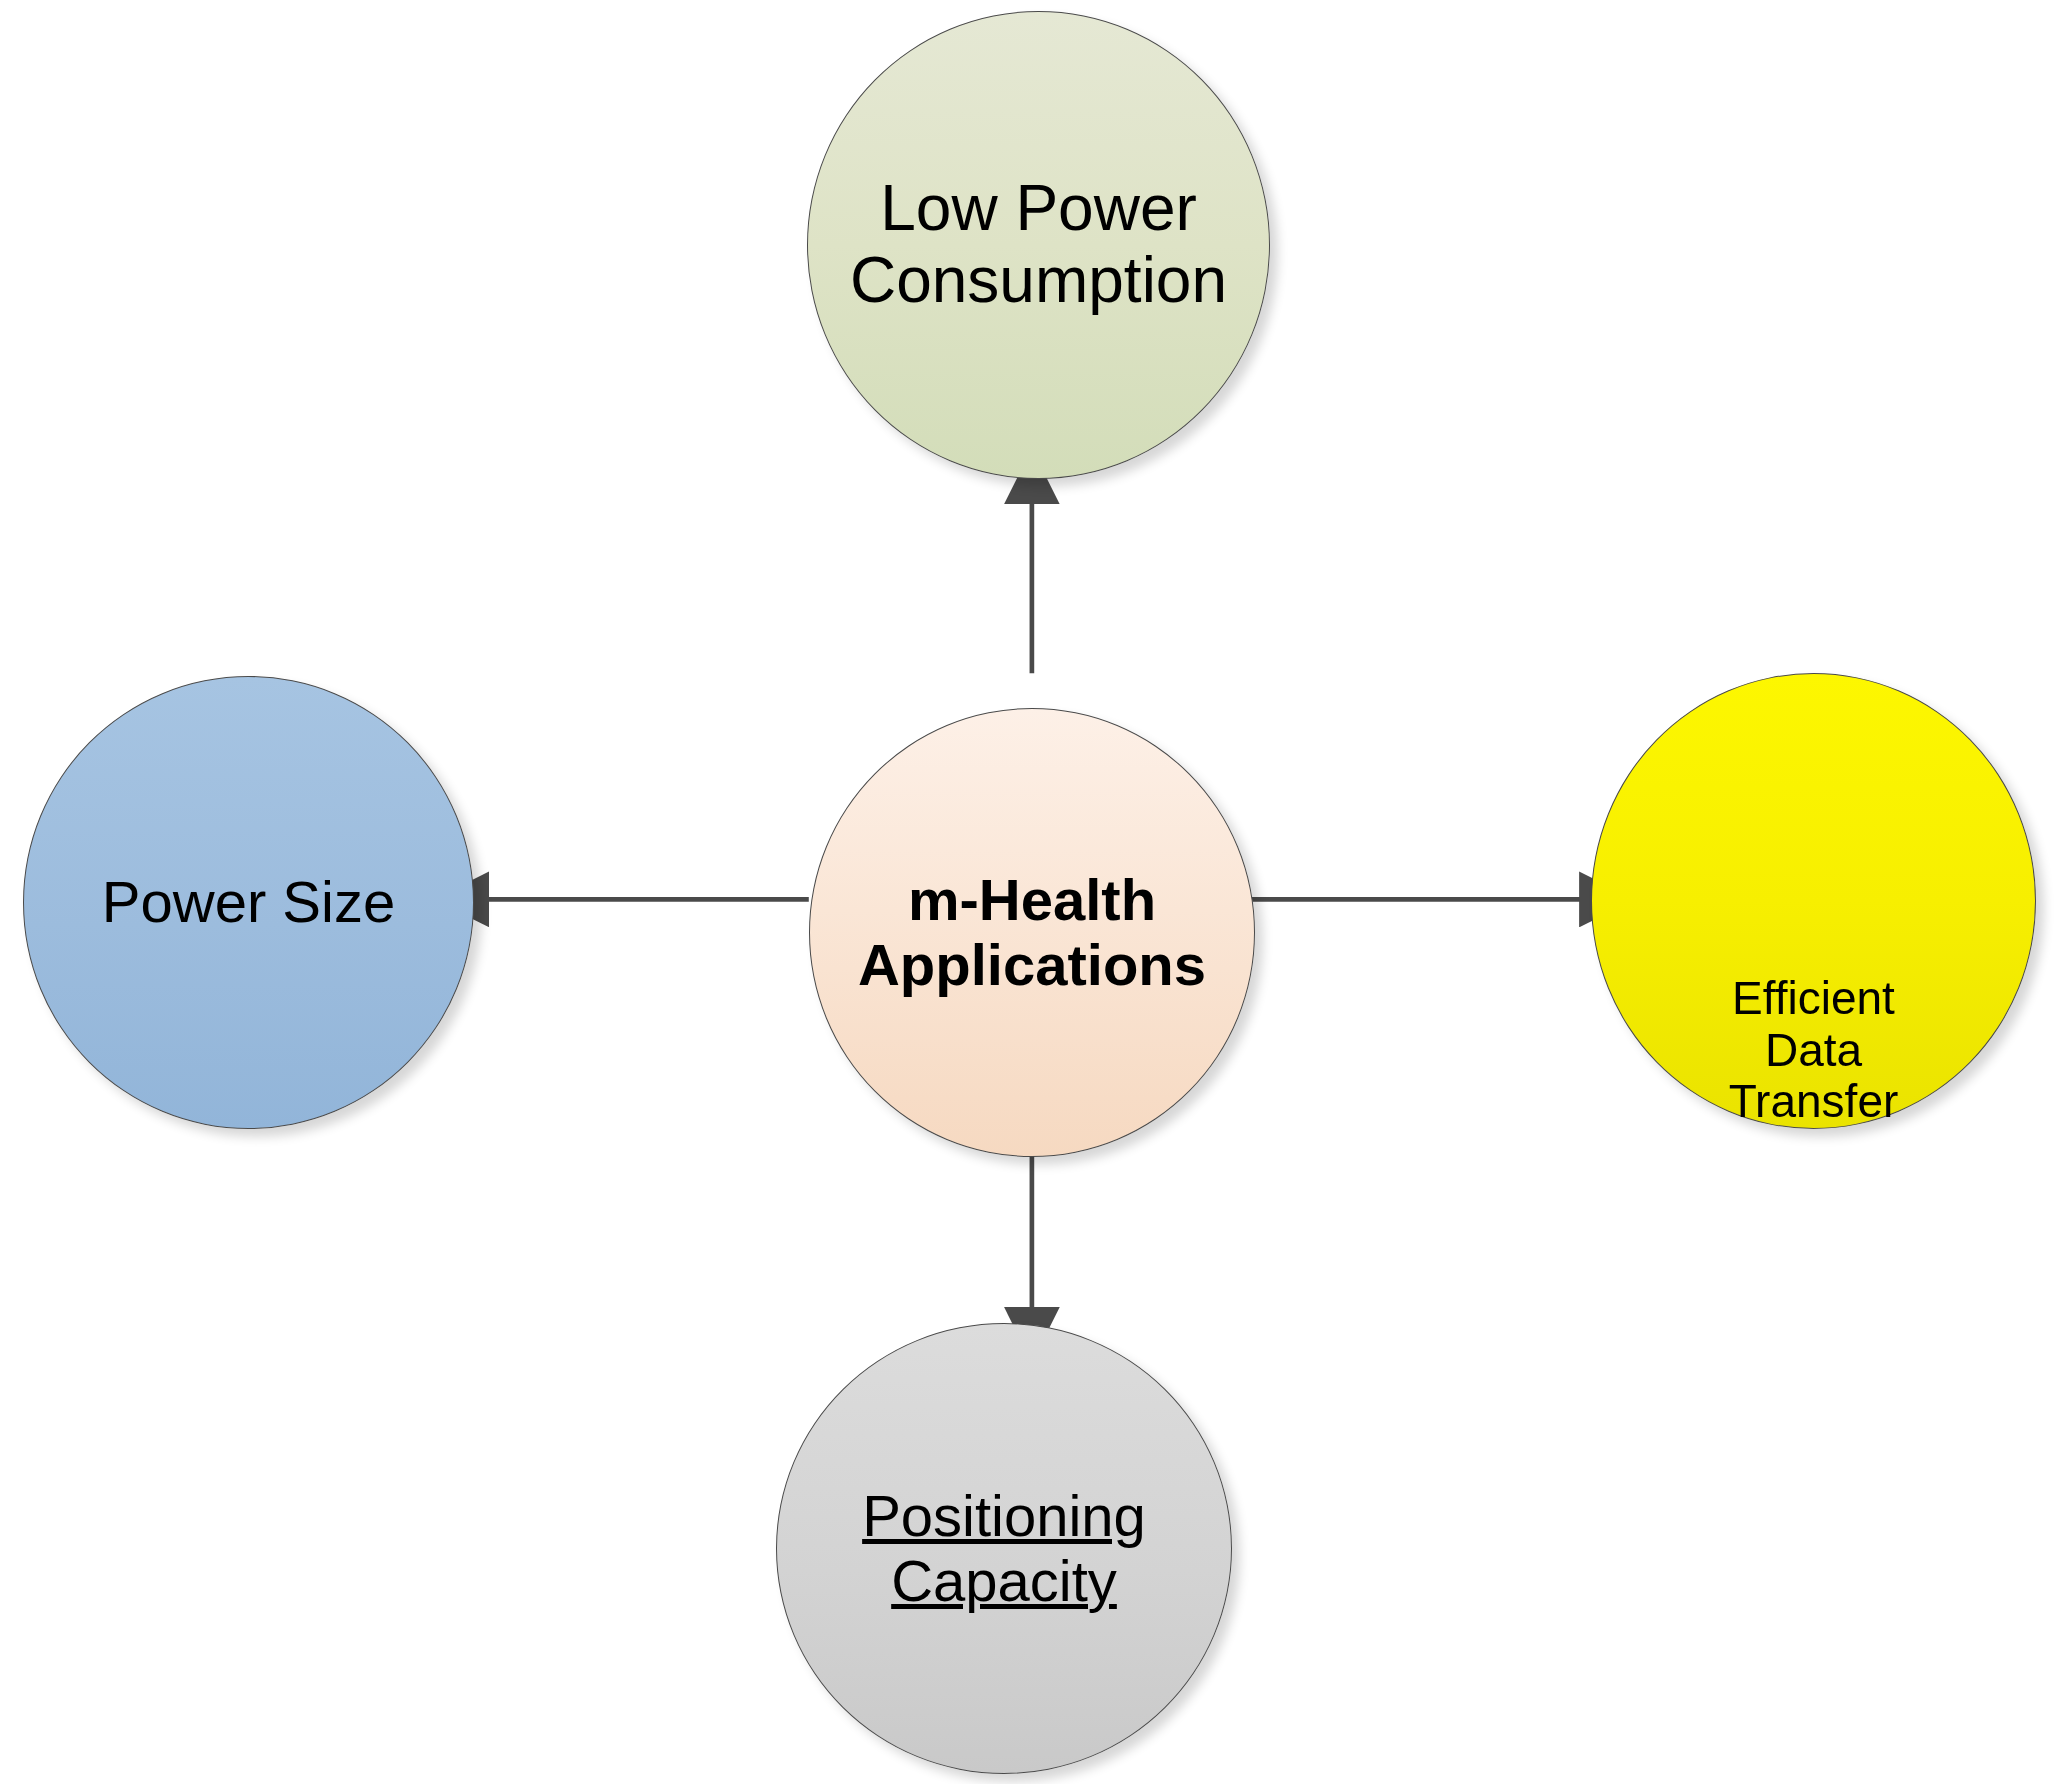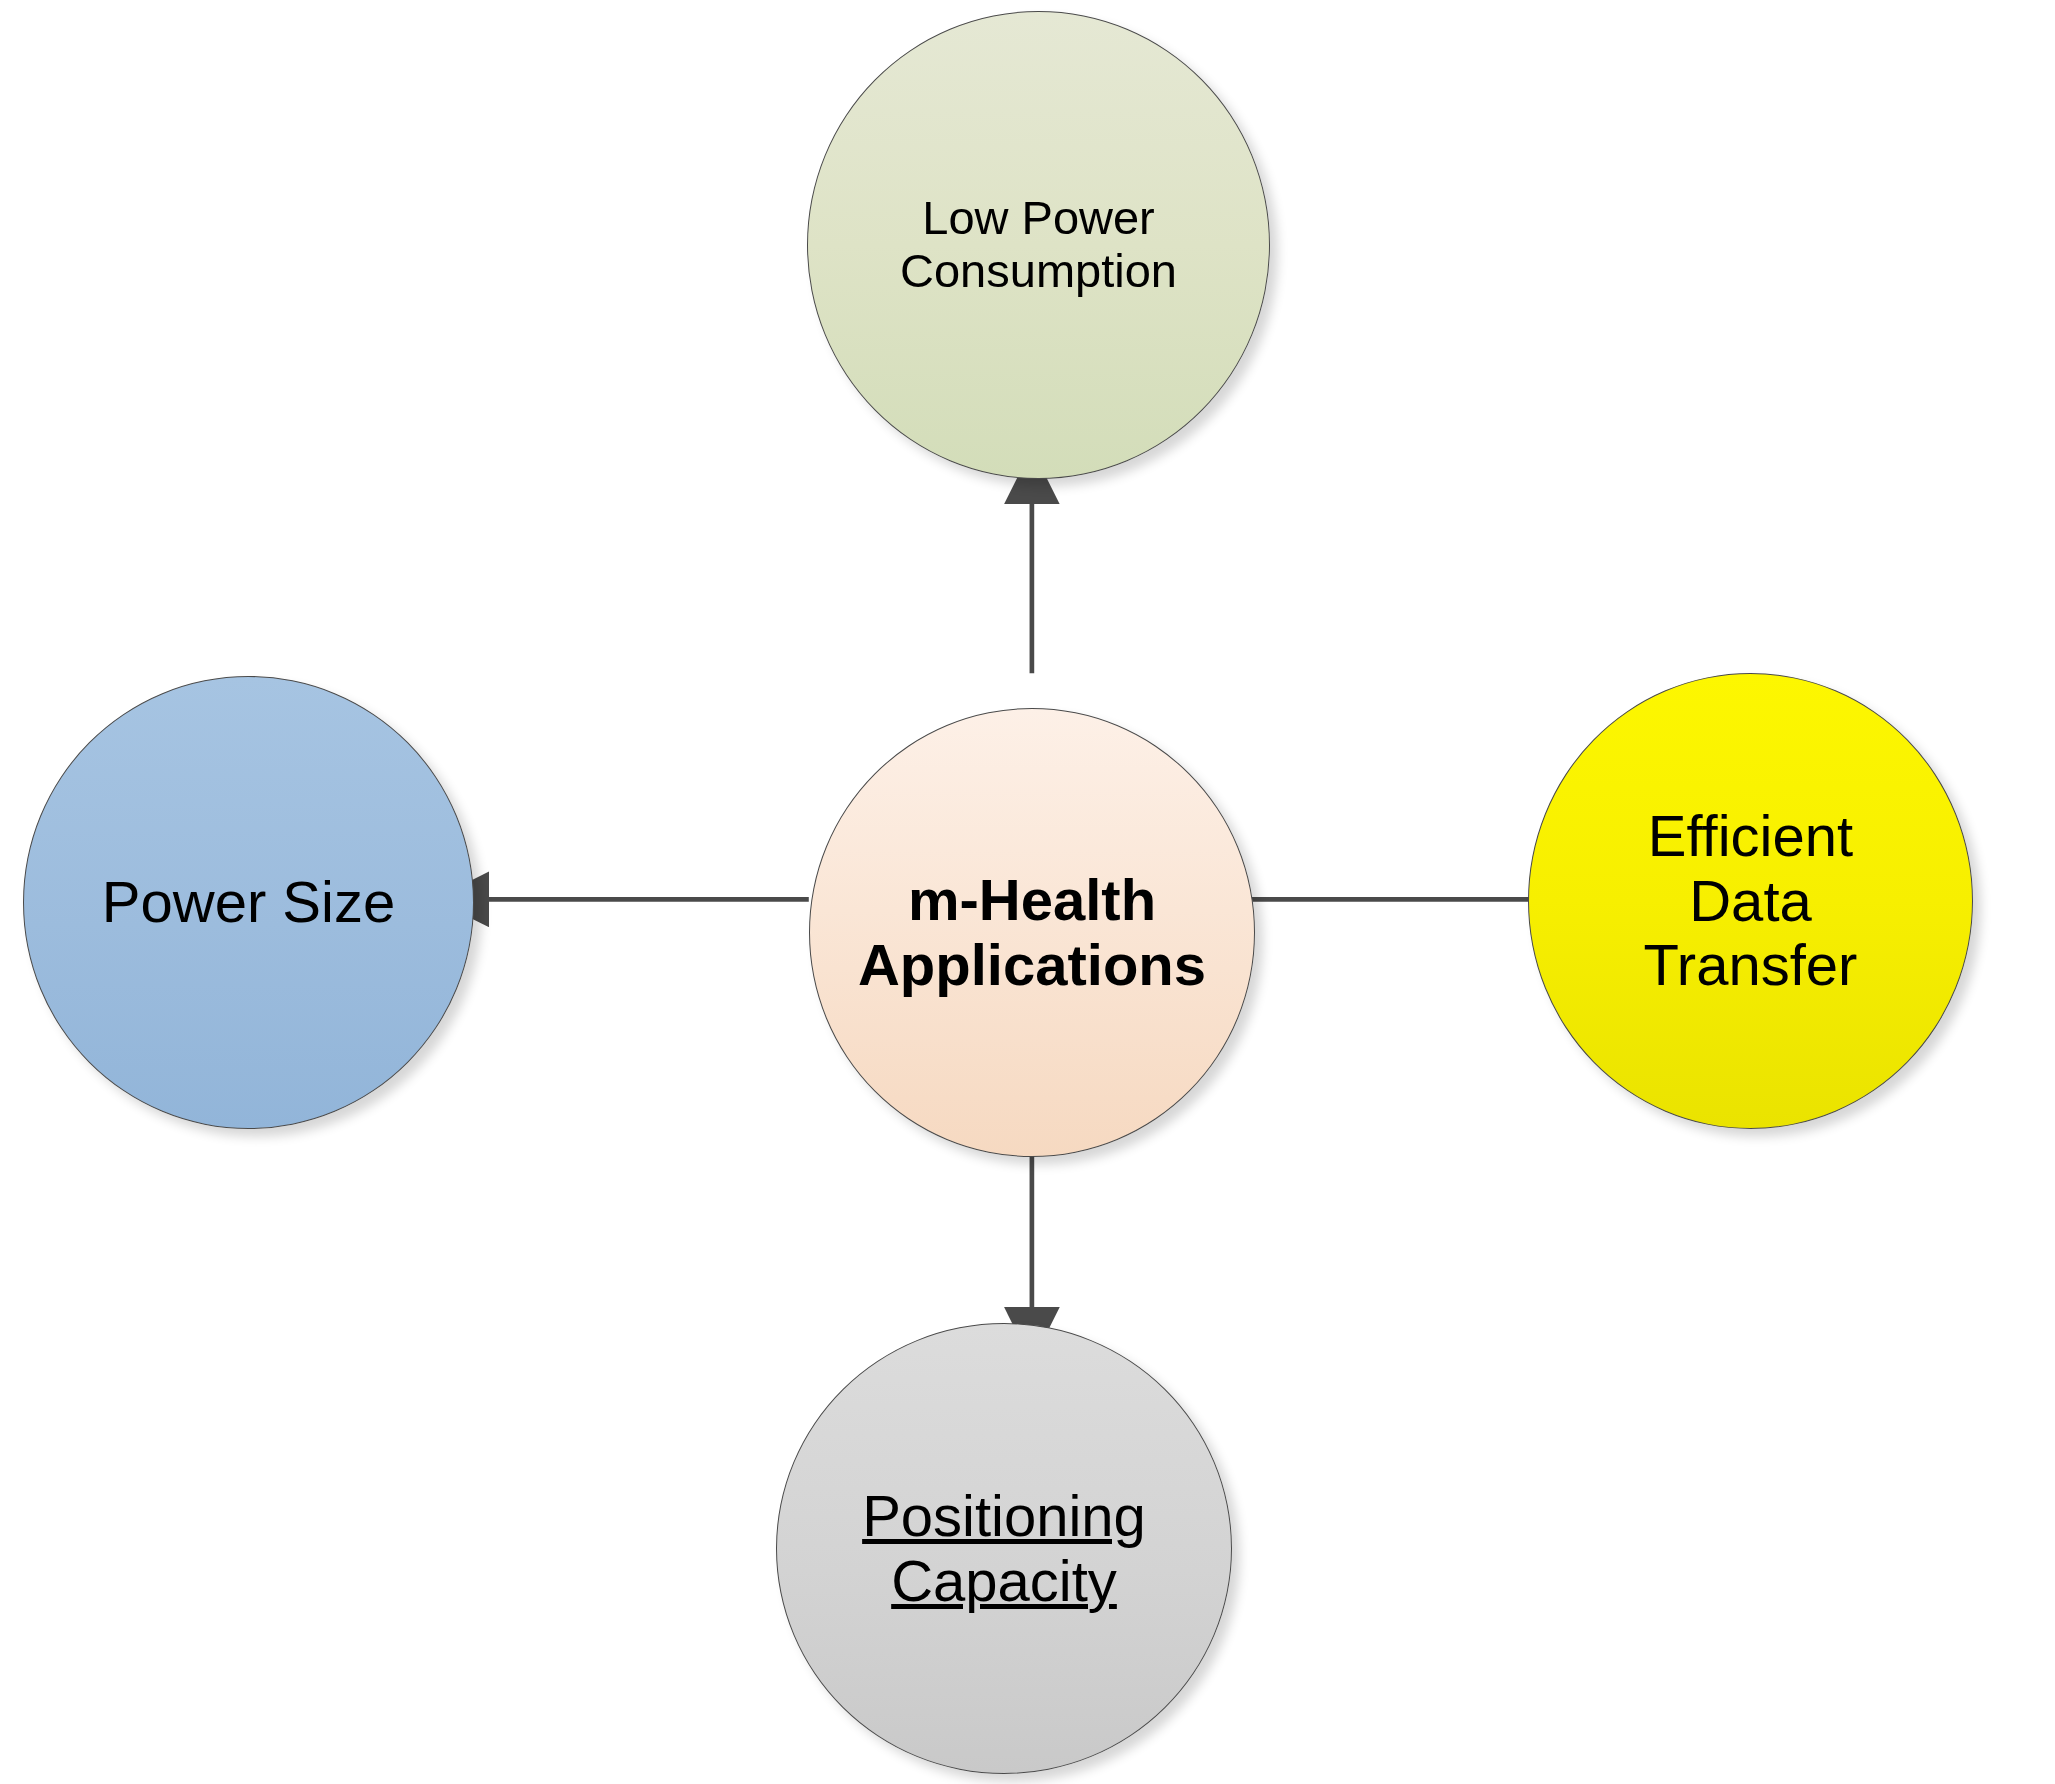--- a/index.html
+++ b/index.html
@@ -55,47 +55,48 @@
     z-index: 5;
   }
 
   
   #node-top {
     left: 807px;
     top: 11px;
     width: 463px;
     height: 468px;
     background: linear-gradient(180deg, #e5e8d4 0%, #dee3c6 50%, #d3ddb9 100%);
-    font-size: 47px;
+    font-size: 64px;
     font-weight: normal;
     z-index: 4;
   }
 
   
   #node-left {
     left: 23px;
     top: 676px;
     width: 451px;
     height: 453px;
     background: linear-gradient(180deg, #a6c4e2 0%, #9cbcdd 55%, #92b5d9 100%);
     font-size: 58px;
     font-weight: normal;
     z-index: 4;
   }
 
   
   #node-right {
-    left: 1528px;
+    left: 1591px;
     top: 673px;
     width: 445px;
     height: 456px;
     background: linear-gradient(180deg, #fdf700 0%, #f7ef00 50%, #eae300 100%);
-    font-size: 58px;
+    font-size: 46px;
     font-weight: normal;
     z-index: 4;
+    align-items: flex-end;
   }
 
   
   #node-bottom {
     left: 776px;
     top: 1323px;
     width: 456px;
     height: 451px;
     background: linear-gradient(180deg, #dcdcdc 0%, #d3d3d3 55%, #c9c9c9 100%);
     font-size: 58px;

